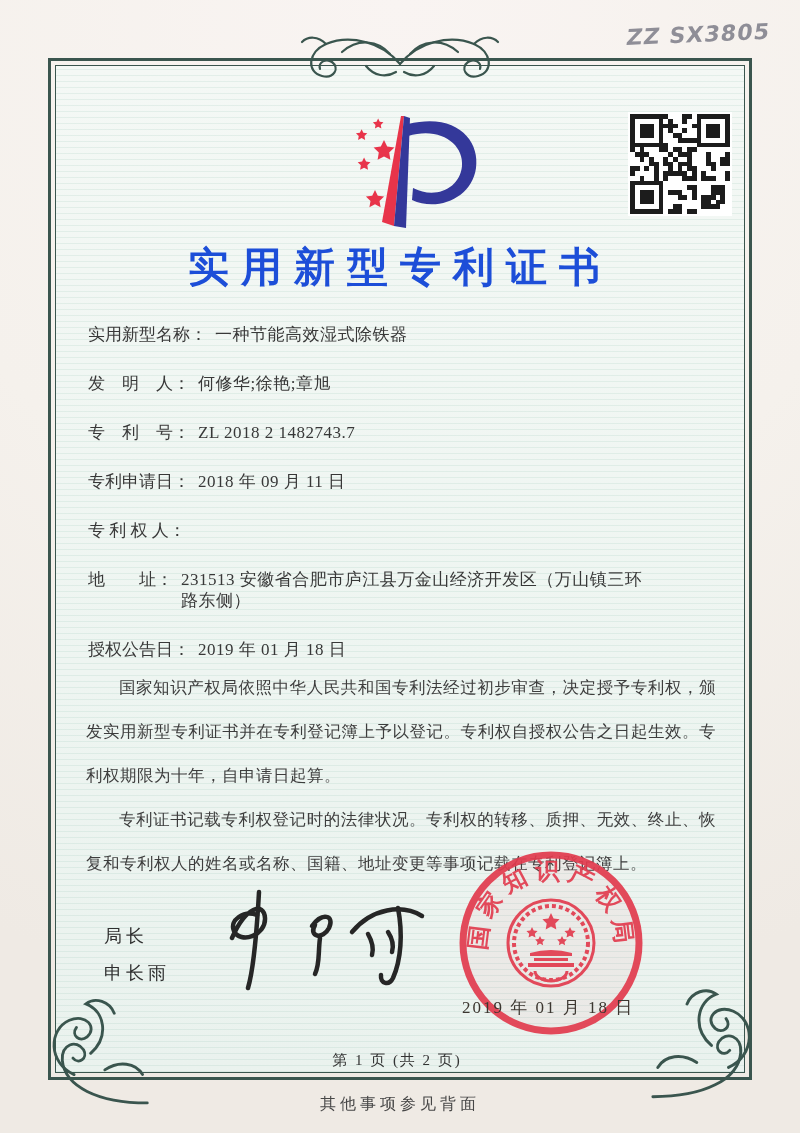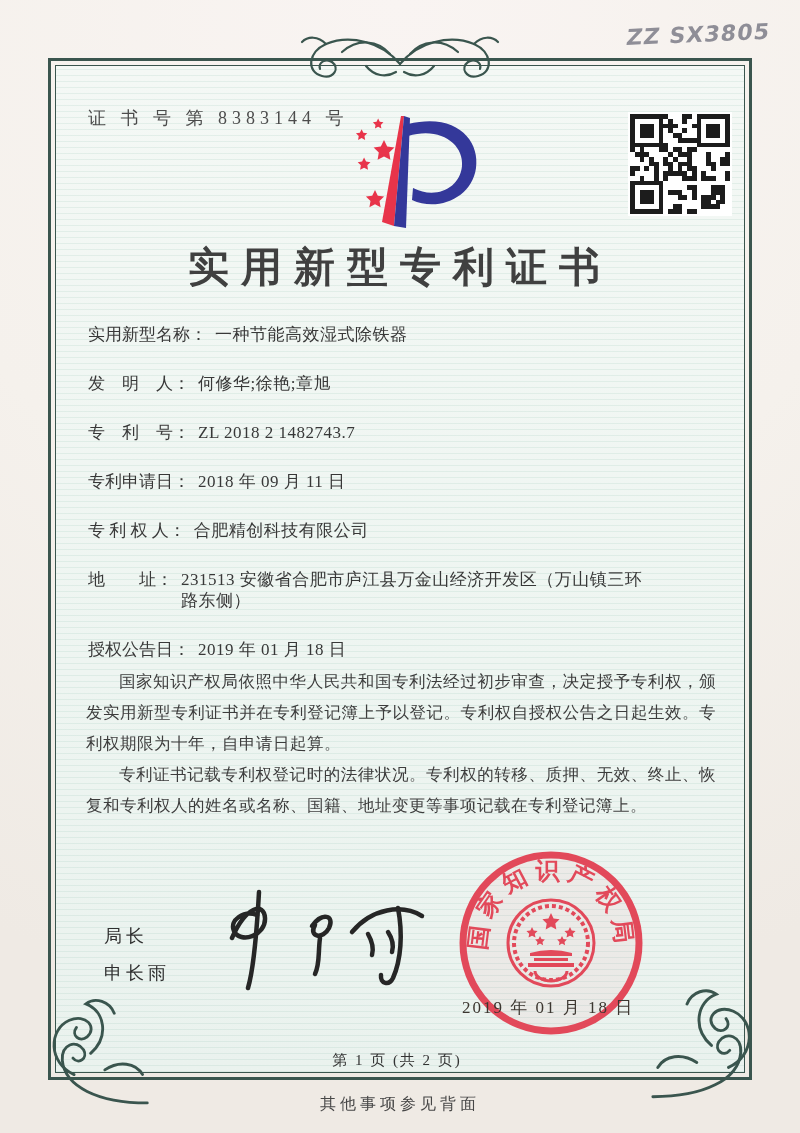--- a/index.html
+++ b/index.html
@@ -61,32 +61,32 @@
     position:absolute;left:628px;top:112px;width:104px;height:104px;
     background:#fff;padding:2px;
     display:grid;grid-template-columns:repeat(21,1fr);grid-template-rows:repeat(21,1fr);
   }
   .qr i{display:block}
   .qr i.b{background:#1c1c1c}
 
   .title{
     position:absolute;left:0;right:0;top:240px;
     text-align:center;font-size:41px;font-weight:600;
-    letter-spacing:12px;color:#404040;
+    letter-spacing:12px;color:#1d4ed8;
   }
 
   .fields{position:absolute;left:88px;top:324px;width:630px;font-size:17px;color:#383838}
   .field-row{display:flex;align-items:flex-start;margin-bottom:28px;line-height:21px}
   .field-label{white-space:pre;flex:none}
   .field-value{margin-left:8px;max-width:478px;letter-spacing:.5px}
   .field-pair2{display:flex;margin-left:62px}
 
   .paragraphs{
     position:absolute;left:86px;top:666px;width:630px;
-    font-size:16.5px;line-height:31px;color:#3d3d3d;
+    font-size:16.5px;line-height:44px;color:#3d3d3d;
     text-align:justify;letter-spacing:.5px;
   }
   .paragraphs p{text-indent:2em}
 
   .officer{position:absolute;left:104px;top:918px;font-size:18px;color:#2f2f2f;letter-spacing:4px;line-height:37px}
 
   .signature{position:absolute;left:202px;top:876px;width:250px;height:130px}
 
   .seal{position:absolute;left:458px;top:850px;width:186px;height:186px;opacity:.92}
   .seal-date{
@@ -135,21 +135,20 @@
   </div>
   <div class="ornament orn-br">
     <svg viewBox="0 0 100 100" width="100%" height="100%" fill="none" stroke="currentColor" stroke-width="2.4" stroke-linecap="round">
       <path d="M96,94 C54,94 26,80 24,58 C23,44 36,40 42,49 C46,56 38,62 33,56"></path>
       <path d="M34,70 C12,60 12,32 30,24 C44,18 54,30 45,38 C39,43 31,37 36,30"></path>
       <path d="M48,52 C64,38 60,16 44,10 C52,4 64,8 68,18"></path>
       <path d="M60,66 C72,58 86,60 92,70"></path>
     </svg>
   </div>
 
-  <div class="cert-number">证 书 号 第 8383144 号</div>
 
   <div class="logo">
     <svg viewBox="0 0 154 124" width="100%" height="100%">
       <g fill="var(--logo-red)">
         <path d="M56 30 l3.2 6.6 7.2 1 -5.2 5 1.2 7.2 -6.4-3.4 -6.4 3.4 1.2-7.2 -5.2-5 7.2-1 z"></path>
         <path d="M36 44 l2.4 4.9 5.4.8 -3.9 3.8 .9 5.4 -4.8-2.6 -4.8 2.6 .9-5.4 -3.9-3.8 5.4-.8 z" transform="scale(0.82) translate(8,14)"></path>
         <path d="M28 22 l2.2 4.4 4.9.7 -3.5 3.4 .8 4.9 -4.4-2.3 -4.4 2.3 .8-4.9 -3.5-3.4 4.9-.7 z" transform="scale(0.8) translate(14,2)"></path>
         <path d="M50 8 l1.9 3.9 4.3.6 -3.1 3 .7 4.3 -3.8-2 -3.8 2 .7-4.3 -3.1-3 4.3-.6 z" transform="scale(0.85) translate(9,2)"></path>
         <path d="M47 80 l2.8 5.7 6.3.9 -4.6 4.4 1.1 6.3 -5.6-3 -5.6 3 1.1-6.3 -4.6-4.4 6.3-.9 z"></path>
       </g>
@@ -620,21 +619,20 @@
     <div class="field-row">
       <span class="field-label">专　利　号：</span>
       <span class="field-value">ZL 2018 2 1482743.7</span>
     </div>
     <div class="field-row">
       <span class="field-label">专利申请日：</span>
       <span class="field-value">2018 年 09 月 11 日</span>
     </div>
     <div class="field-row">
       <span class="field-label">专 利 权 人：</span>
-      <span class="field-value">合肥精创科技有限公司</span>
     </div>
     <div class="field-row">
       <span class="field-label">地　　址：</span>
       <span class="field-value">231513 安徽省合肥市庐江县万金山经济开发区（万山镇三环路东侧）</span>
     </div>
     <div class="field-row">
       <span class="field-label">授权公告日：</span>
       <span class="field-value">2019 年 01 月 18 日</span>
     </div>
   </div>

